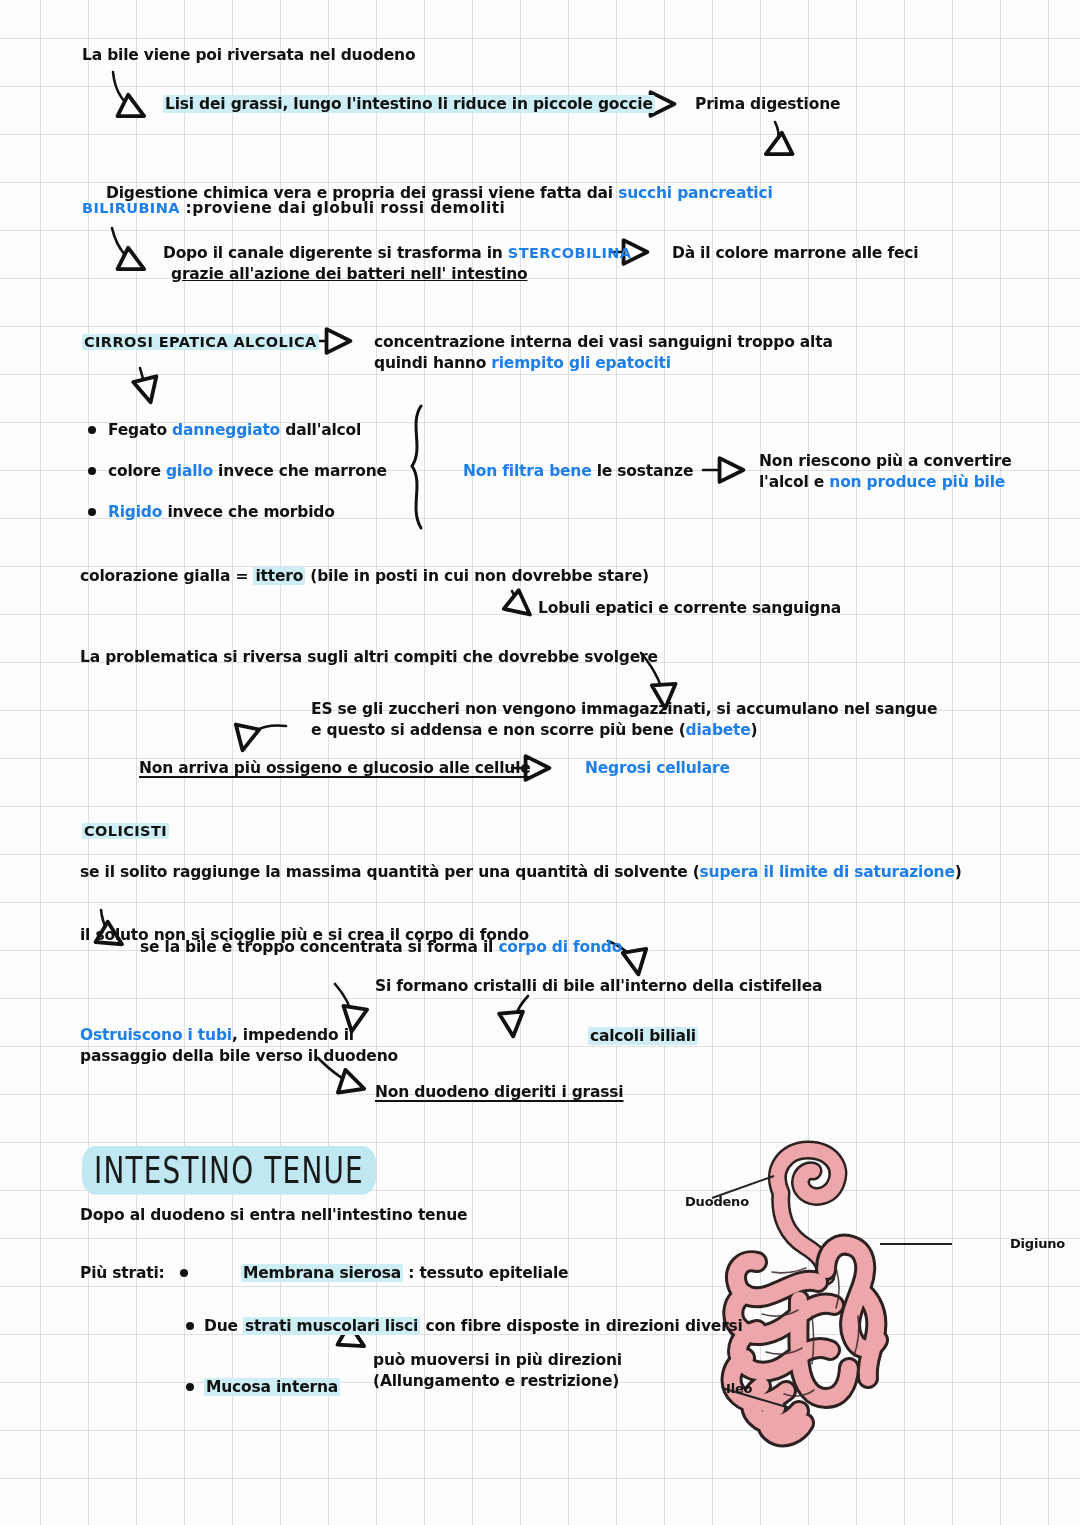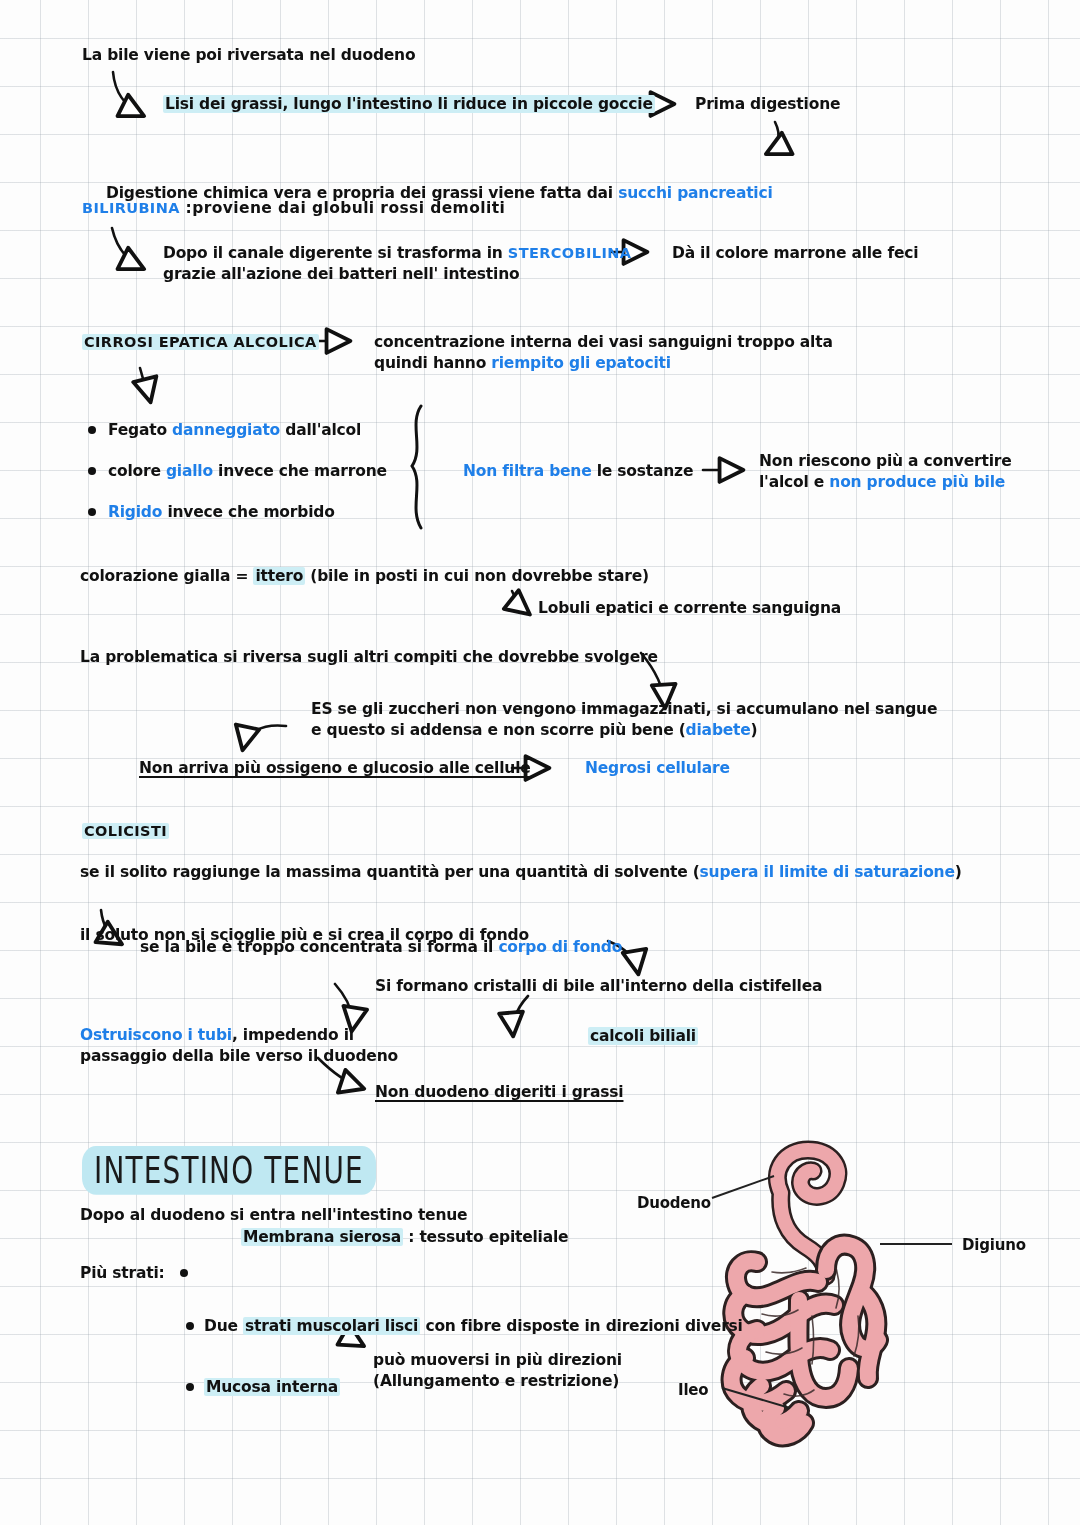--- a/index.html
+++ b/index.html
@@ -20,21 +20,21 @@
   .s15{font-size:14.5px;}
   .blue{color:#1f7fe8;}
   .hl{background:#cdeef5;border-radius:2px;padding:0 2px;box-decoration-break:clone;-webkit-box-decoration-break:clone;}
   .ul{text-decoration:underline;text-decoration-thickness:1.6px;text-underline-offset:3px;}
   .caps{letter-spacing:0.4px;}
   svg.ov{position:absolute;left:0;top:0;width:1080px;height:1525px;pointer-events:none;overflow:visible;}
   .bullet{position:absolute;width:8px;height:8px;border-radius:50%;background:#111;}
   .title-tenue{position:absolute;font-family:"DejaVu Sans Condensed","Liberation Sans Narrow","Liberation Sans",sans-serif;
      font-size:31px;font-weight:400;letter-spacing:1.2px;transform:scaleY(1.22);transform-origin:left top;
      background:#bfe8f2;border-radius:14px;padding:1px 12px 3px 12px;color:#1a1a1a;}
-  .lbl{position:absolute;font-size:15px;font-weight:700;white-space:pre;}
+  .lbl{position:absolute;font-size:13px;font-weight:700;white-space:pre;margin-left:48px;}
 </style>
 </head>
 <body>
 
 <svg class="ov" viewBox="0 0 1080 1525">
   <defs>
     <marker id="ah" viewBox="0 0 12 12" refX="10" refY="6" markerWidth="11" markerHeight="11" orient="auto-start-reverse">
       <path d="M1 1 L11 6 L1 11 Z" fill="#ffffff" stroke="#111" stroke-width="1.6" stroke-linejoin="round"></path>
     </marker>
   </defs>
@@ -116,21 +116,21 @@
   </g>
 </svg>
 
 <div class="nt s16" style="left:82px;top:46px;">La bile viene poi riversata nel duodeno</div>
 <div class="nt s16" style="left:163px;top:95px;text-align:right;"><span class="hl">Lisi dei grassi, lungo l'intestino li riduce in piccole goccie</span></div>
 <div class="nt s16" style="left:695px;top:95px;">Prima digestione</div>
 <div class="nt s16" style="left:106px;top:140px;margin-top:44px;"><span>Digestione chimica vera e propria dei grassi viene fatta dai </span><span class="blue">succhi pancreatici</span></div>
 
 <div class="nt s15 caps" style="left:82px;top:199px;"><span class="blue">BILIRUBINA</span><span class="s16"> :proviene dai globuli rossi demoliti</span></div>
 <div class="nt s16" style="left:163px;top:244px;"><span>Dopo il canale digerente si trasforma in </span><span class="blue s15 caps">STERCOBILINA</span></div>
-<div class="nt s16" style="left:163px;top:265px;">grazie all'azione dei batteri nell' intestino</div>
+<div class="nt s16" style="left:171px;top:265px;text-decoration:underline;">grazie all'azione dei batteri nell' intestino</div>
 <div class="nt s16" style="left:672px;top:244px;">Dà il colore marrone alle feci</div>
 
 <div class="nt s15 caps" style="left:82px;top:333px;"><span class="hl">CIRROSI EPATICA ALCOLICA</span></div>
 <div class="nt s16" style="left:374px;top:333px;">concentrazione interna dei vasi sanguigni troppo alta</div>
 <div class="nt s16" style="left:374px;top:354px;"><span>quindi hanno </span><span class="blue">riempito gli epatociti</span></div>
 
 <div class="bullet" style="left:88px;top:426px;"></div>
 <div class="nt s16" style="left:108px;top:421px;"><span>Fegato </span><span class="blue">danneggiato</span><span> dall'alcol</span></div>
 <div class="bullet" style="left:88px;top:467px;"></div>
 <div class="nt s16" style="left:108px;top:462px;"><span>colore </span><span class="blue">giallo</span><span> invece che marrone</span></div>
@@ -157,21 +157,21 @@
 <div class="nt s16" style="left:588px;top:1027px;"><span class="hl">calcoli biliali</span></div>
 <div class="nt s16" style="left:80px;top:1026px;"><span class="blue">Ostruiscono i tubi</span><span>, impedendo il</span></div>
 <div class="nt s16" style="left:80px;top:1047px;">passaggio della bile verso il duodeno</div>
 <div class="nt s16 ul" style="left:375px;top:1083px;">Non duodeno digeriti i grassi</div>
 
 <div class="title-tenue" style="left:82px;top:1146px;">INTESTINO TENUE</div>
 <div class="nt s16" style="left:80px;top:1206px;">Dopo al duodeno si entra nell'intestino tenue</div>
 <div class="nt s16" style="left:80px;top:1264px;">Più strati:</div>
 
 <div class="bullet" style="left:180px;top:1269px;"></div>
-<div class="nt s16" style="left:200px;top:1228px;padding-left:41px;"><span class="hl">Membrana sierosa</span><span> : tessuto epiteliale</span></div>
+<div class="nt s16" style="left:200px;top:1264px;padding-left:41px;"><span class="hl">Membrana sierosa</span><span> : tessuto epiteliale</span></div>
 
 <div class="bullet" style="left:186px;top:1322px;"></div>
 <div class="nt s16" style="left:204px;top:1317px;"><span>Due </span><span class="hl">strati muscolari lisci</span><span> con fibre disposte in direzioni diversi</span></div>
 
 <div class="nt s16" style="left:373px;top:1351px;">può muoversi in più direzioni</div>
 <div class="nt s16" style="left:373px;top:1372px;">(Allungamento e restrizione)</div>
 
 <div class="bullet" style="left:186px;top:1383px;"></div>
 <div class="nt s16" style="left:204px;top:1378px;"><span class="hl">Mucosa interna</span></div>
 

